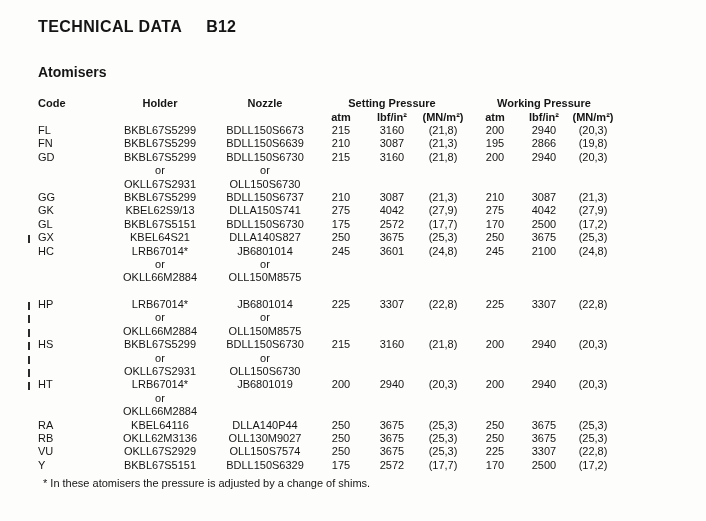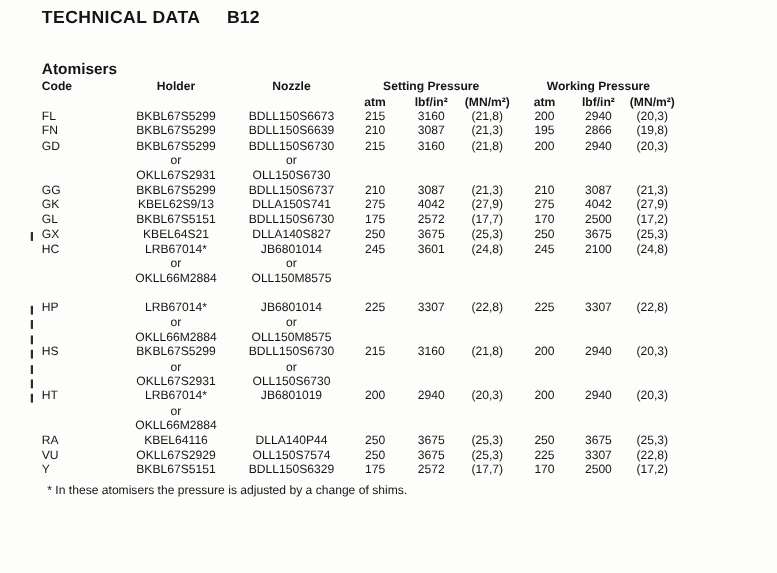--- a/index.html
+++ b/index.html
@@ -3,31 +3,31 @@
 <meta charset="utf-8">
 <style>
   * { margin:0; padding:0; box-sizing:border-box; }
   html,body { background:#ffffff; }
   body { font-family:"Liberation Sans", sans-serif; }
   .page {
     width:706px; height:521px; position:relative; overflow:hidden;
     background:#fdfdfc; color:#151515;
   }
   .title-row {
-    padding-top:8px; margin-left:38px;
+    padding-top:18px; margin-left:38px;
     font-size:16px; line-height:18px; font-weight:bold; letter-spacing:0.4px;
   }
   .title-code { margin-left:24px; letter-spacing:0.2px; }
   .section-heading {
     margin-left:38px; margin-top:28px;
     font-size:14px; line-height:16px; font-weight:bold;
   }
   table.data-table {
     border-collapse:collapse; table-layout:fixed;
-    margin-left:38px; margin-top:2px;
+    margin-left:38px; margin-top:16px;
   }
   .col-w-code   { width:67px; }
   .col-w-holder { width:110px; }
   .col-w-nozzle { width:100px; }
   .col-w-satm   { width:52px; }
   .col-w-slbf   { width:50px; }
   .col-w-smn    { width:52px; }
   .col-w-watm   { width:52px; }
   .col-w-wlbf   { width:46px; }
   .col-w-wmn    { width:52px; }
@@ -329,20 +329,31 @@
           <td class="col-holder">KBEL64116</td>
           <td class="col-nozzle">DLLA140P44</td>
           <td class="col-s_atm">250</td>
           <td class="col-s_lbf">3675</td>
           <td class="col-s_mn">(25,3)</td>
           <td class="col-w_atm">250</td>
           <td class="col-w_lbf">3675</td>
           <td class="col-w_mn">(25,3)</td>
         </tr>
         <tr>
+          <td class="col-code">RB</td>
+          <td class="col-holder">OKLL62M3136</td>
+          <td class="col-nozzle">OLL130M9027</td>
+          <td class="col-s_atm">250</td>
+          <td class="col-s_lbf">3675</td>
+          <td class="col-s_mn">(25,3)</td>
+          <td class="col-w_atm">250</td>
+          <td class="col-w_lbf">3675</td>
+          <td class="col-w_mn">(25,3)</td>
+        </tr>
+        <tr>
           <td class="col-code">VU</td>
           <td class="col-holder">OKLL67S2929</td>
           <td class="col-nozzle">OLL150S7574</td>
           <td class="col-s_atm">250</td>
           <td class="col-s_lbf">3675</td>
           <td class="col-s_mn">(25,3)</td>
           <td class="col-w_atm">225</td>
           <td class="col-w_lbf">3307</td>
           <td class="col-w_mn">(22,8)</td>
         </tr>

